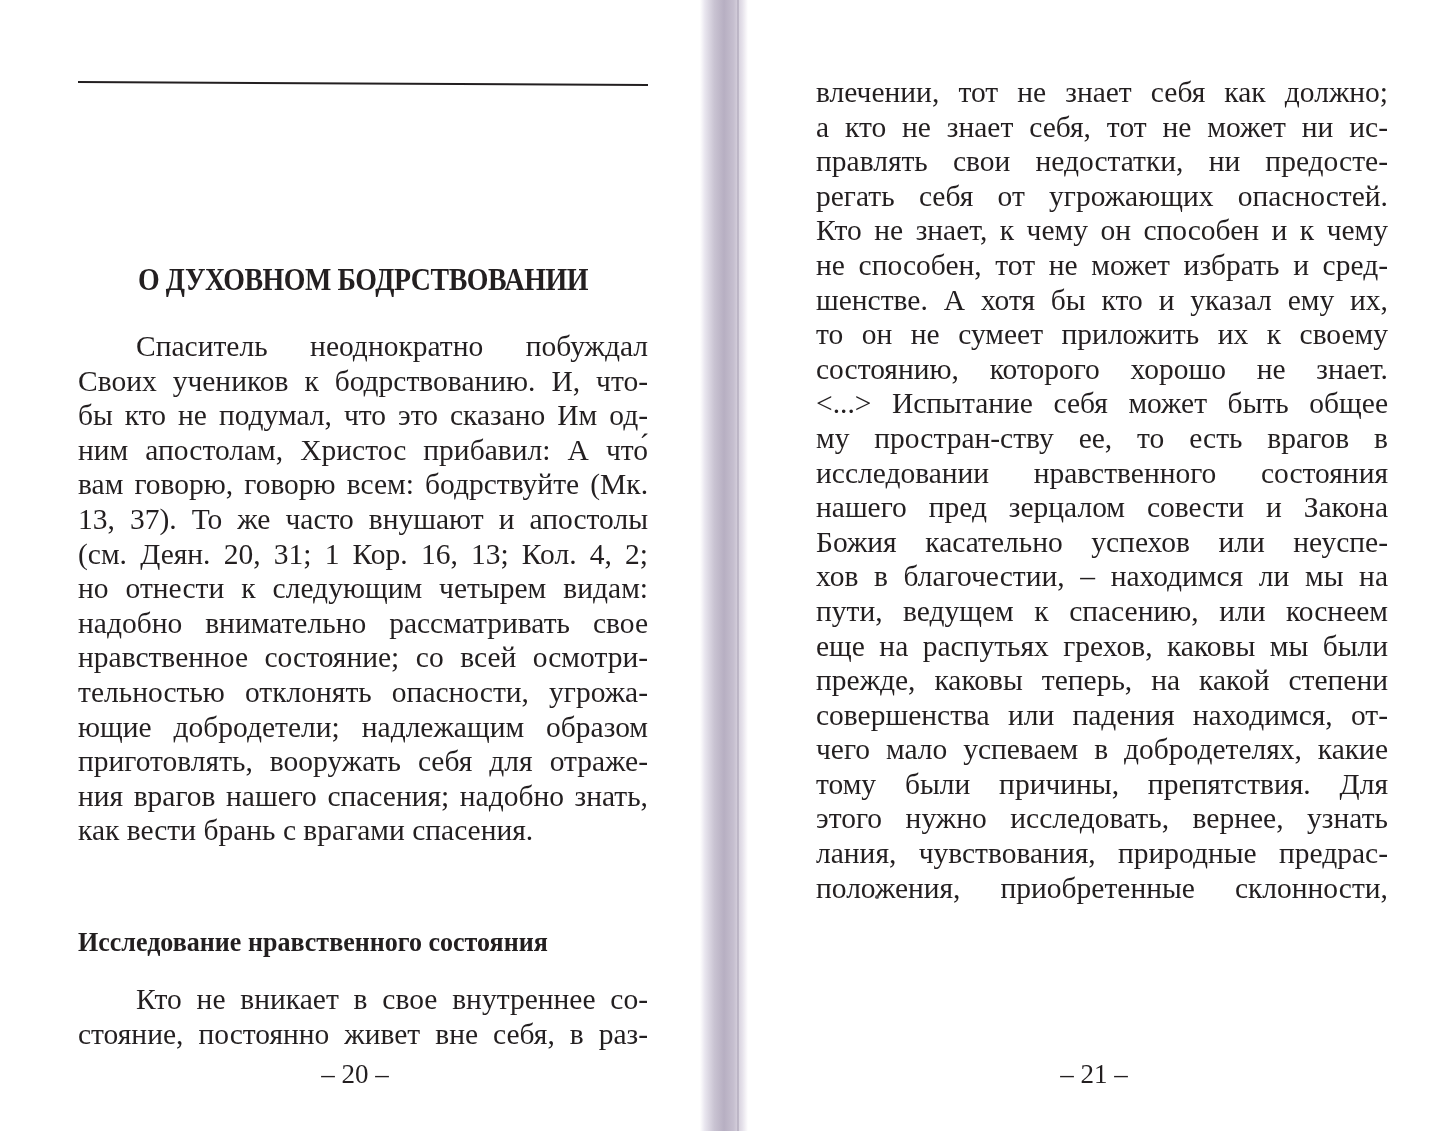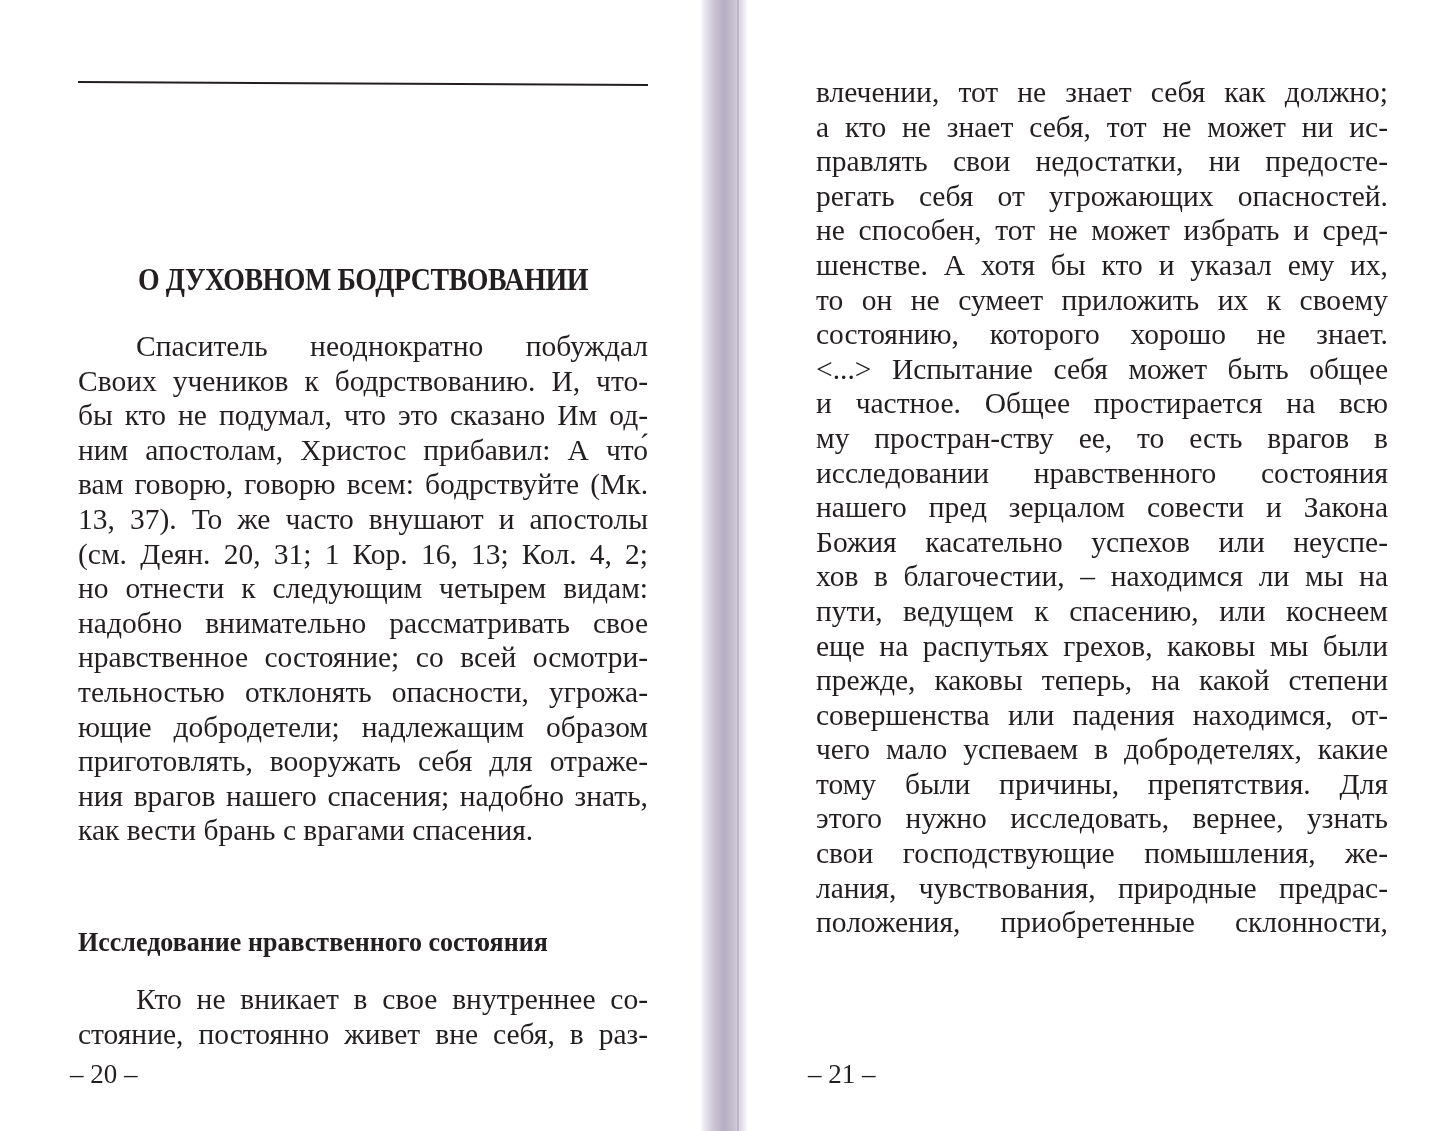--- a/index.html
+++ b/index.html
@@ -121,20 +121,21 @@
     .left-para2 {
       top: 966px;
     }
     .right-para {
       top: 59px;
     }
     .page-number {
       position: absolute;
       top: 1043px;
       width: 100%;
+      text-align: center;
       font-size: 27px;
     }
     .page-left .page-number {
       left: -8px;
     }
     .page-right .page-number {
       left: -8px;
     }
     .stray-mark {
       position: absolute;
@@ -186,39 +187,38 @@
 
     <div class="page-number">– 20 –</div>
   </div>
 
   <div class="page page-right">
     <div class="text-block right-para">
       <span class="line">влечении, тот не знает себя как должно;</span>
       <span class="line">а кто не знает себя, тот не может ни ис-</span>
       <span class="line">правлять свои недостатки, ни предосте-</span>
       <span class="line">регать себя от угрожающих опасностей.</span>
+      <span class="line">Кто не знает, к чему он способен и к чему</span>
       <span class="line">не способен, тот не может избрать и сред-</span>
       <span class="line">шенстве. А хотя бы кто и указал ему их,</span>
       <span class="line">то он не сумеет приложить их к своему</span>
       <span class="line">состоянию, которого хорошо не знает.</span>
       <span class="line">&lt;...&gt; Испытание себя может быть общее</span>
-      <span class="line">и частное. Общее простирается на всю</span>
       <span class="line">му простран-ству ее, то есть врагов в</span>
       <span class="line">исследовании нравственного состояния</span>
       <span class="line">нашего пред зерцалом совести и Закона</span>
       <span class="line">Божия касательно успехов или неуспе-</span>
       <span class="line">хов в благочестии, – находимся ли мы на</span>
       <span class="line">пути, ведущем к спасению, или коснеем</span>
       <span class="line">еще на распутьях грехов, каковы мы были</span>
       <span class="line">прежде, каковы теперь, на какой степени</span>
       <span class="line">совершенства или падения находимся, от-</span>
       <span class="line">чего мало успеваем в добродетелях, какие</span>
       <span class="line">тому были причины, препятствия. Для</span>
       <span class="line">этого нужно исследовать, вернее, узнать</span>
-      <span class="line">свои господствующие помышления, же-</span>
       <span class="line">лания, чувствования, природные предрас-</span>
       <span class="line">положения, приобретенные склонности,</span>
     </div>
 
     <div class="page-number">– 21 –</div>
   </div>
 
   <div class="stray-mark"></div>
 </div>
 

